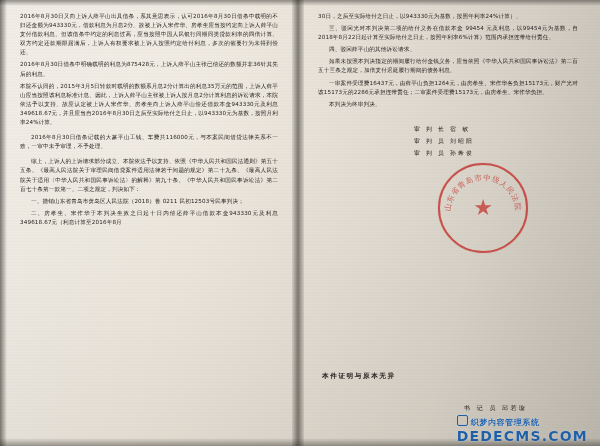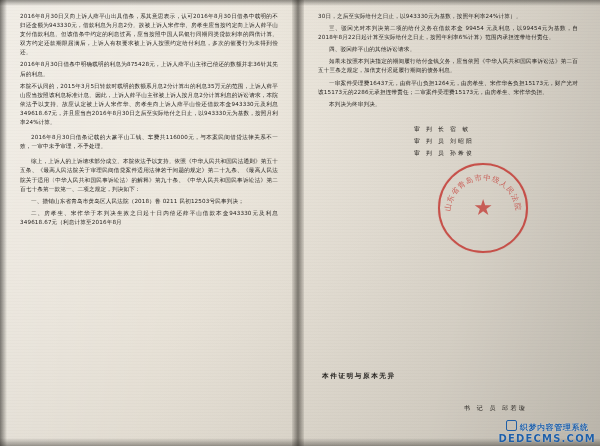--- a/index.html
+++ b/index.html
@@ -119,34 +119,34 @@
   .clerk{
     position:absolute;
     left:160px; top:404px;
     font-size:6px;
     letter-spacing:2.4px;
     color:#262320;
   }
 
   
   .watermark{
-    position:absolute;right:4px;bottom:2px;
-    text-align:center;
+    position:absolute;right:12px;bottom:2px;
+    text-align:left;
     pointer-events:none;
   }
   .wm-cn{
     color:#1f5fa8;
     font-size:8px;
     letter-spacing:0.6px;
     text-shadow:0 0 1px rgba(255,255,255,0.8);
     font-weight:bold;
   }
   .wm-en{
     color:#1f5fa8;
-    font-size:10px;
+    font-size:14px;
     letter-spacing:1.2px;
     font-weight:bold;
     font-family:"DejaVu Sans","Liberation Sans",sans-serif;
     text-shadow:0 0 1px rgba(255,255,255,0.8);
   }
   .wm-logo{
     display:inline-block;
     width:9px;height:9px;
     border:1.4px solid #1f5fa8;
     border-radius:2px;

